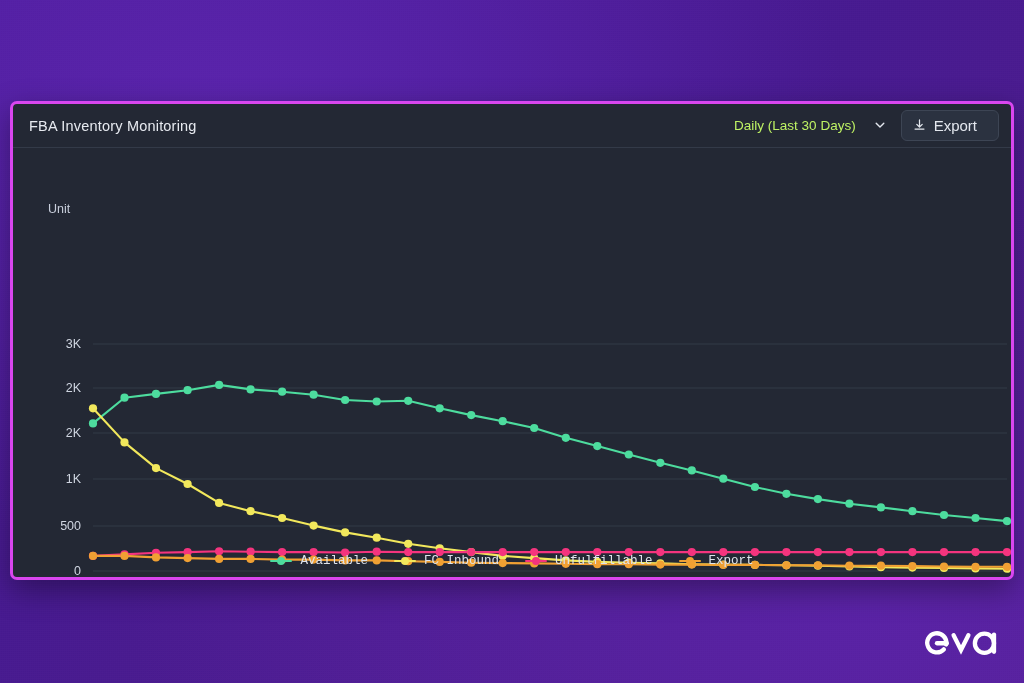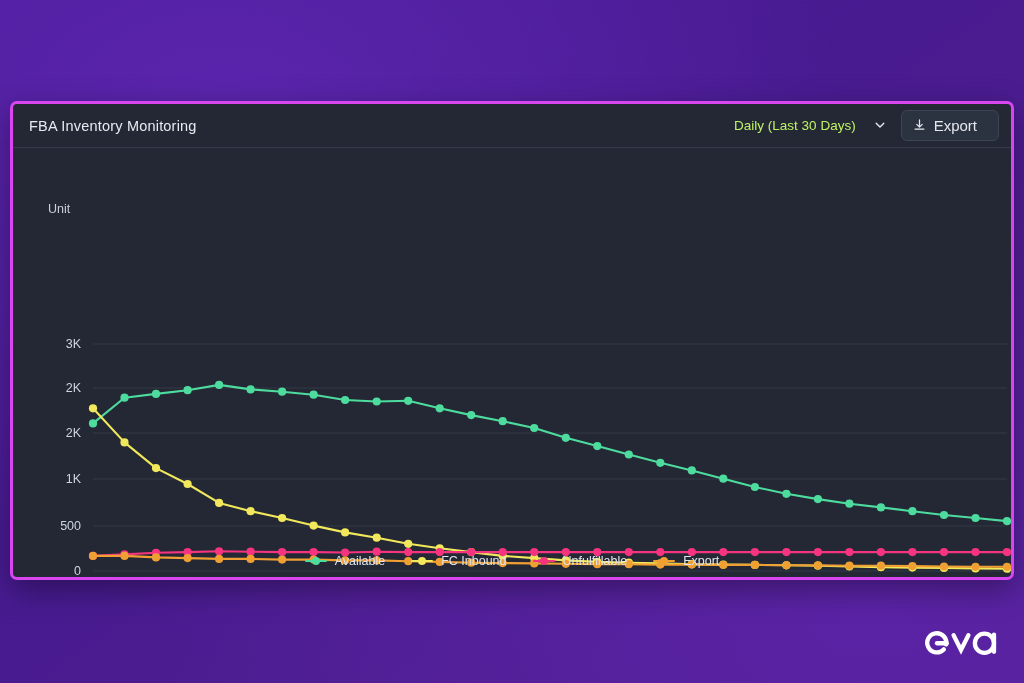--- a/index.html
+++ b/index.html
@@ -148,20 +148,21 @@
 
   
   .legend {
     position: absolute;
     left: 0;
     right: 0;
     bottom: 14px;
     display: flex;
     justify-content: center;
     gap: 26px;
+    font-family: Liberation Mono, monospace;
   }
   .legend-item {
     display: flex;
     align-items: center;
     gap: 8px;
     cursor: pointer;
   }
   .legend-mark {
     width: 22px;
     height: 10px;

